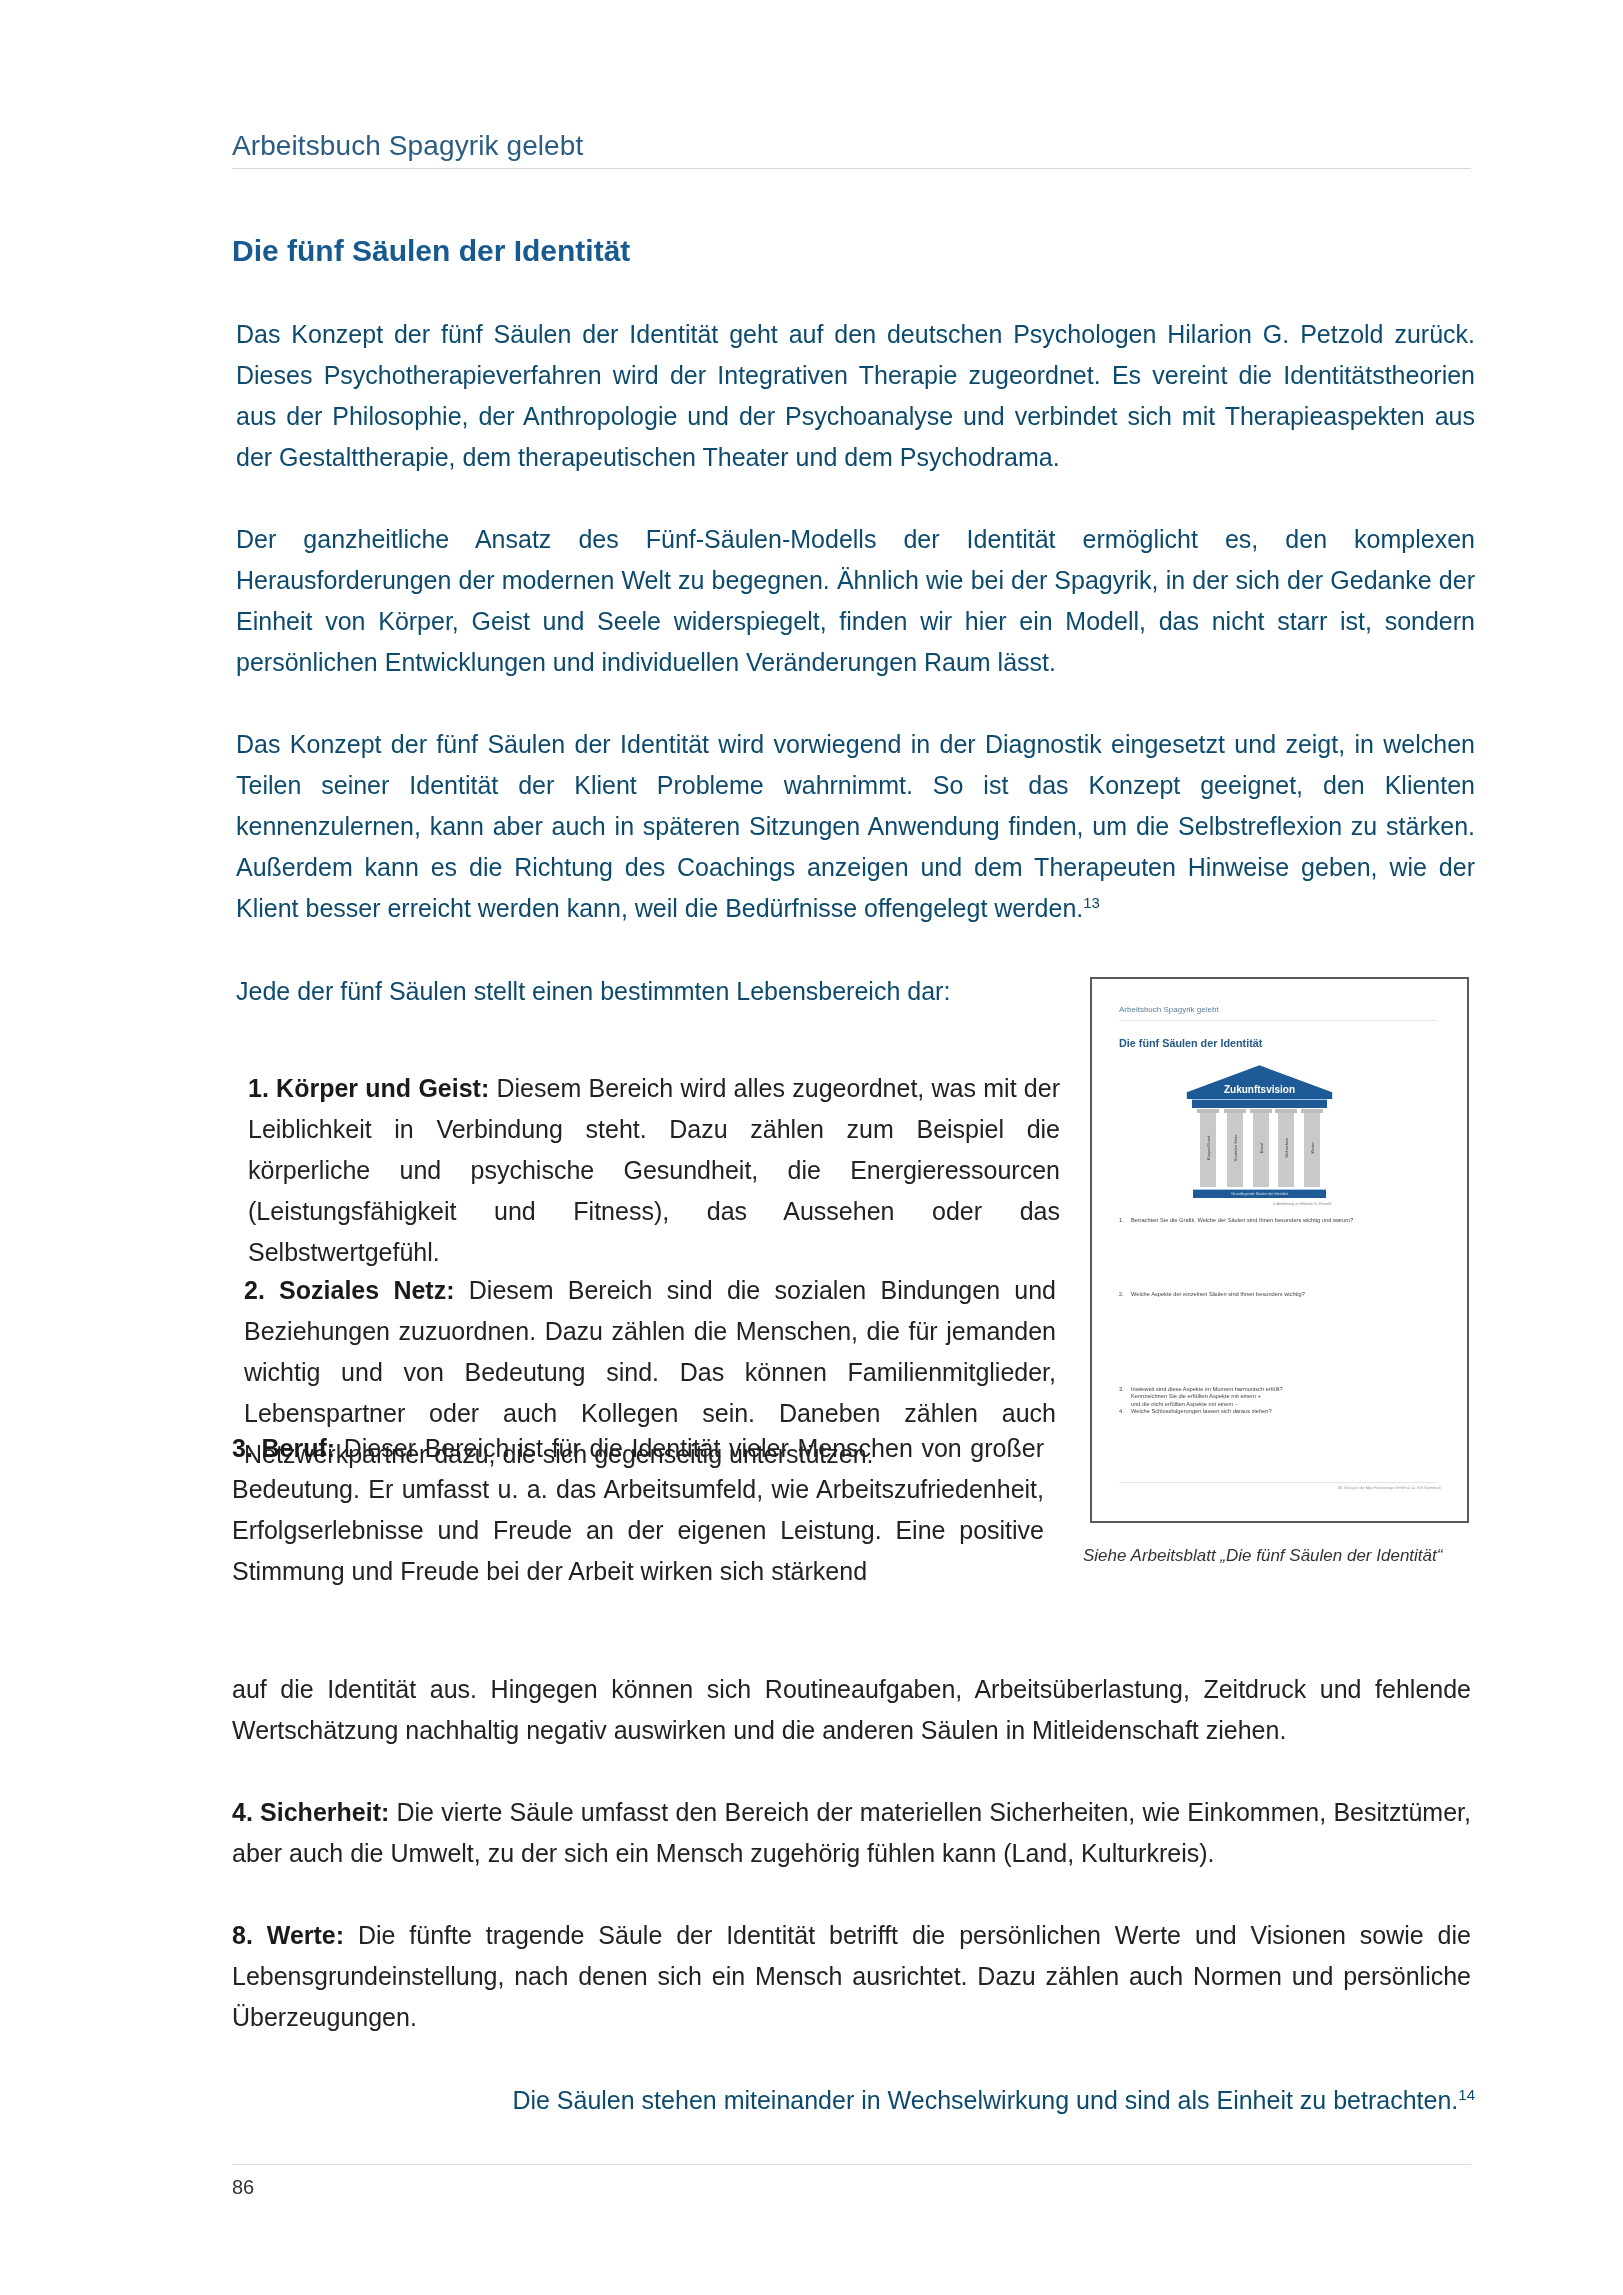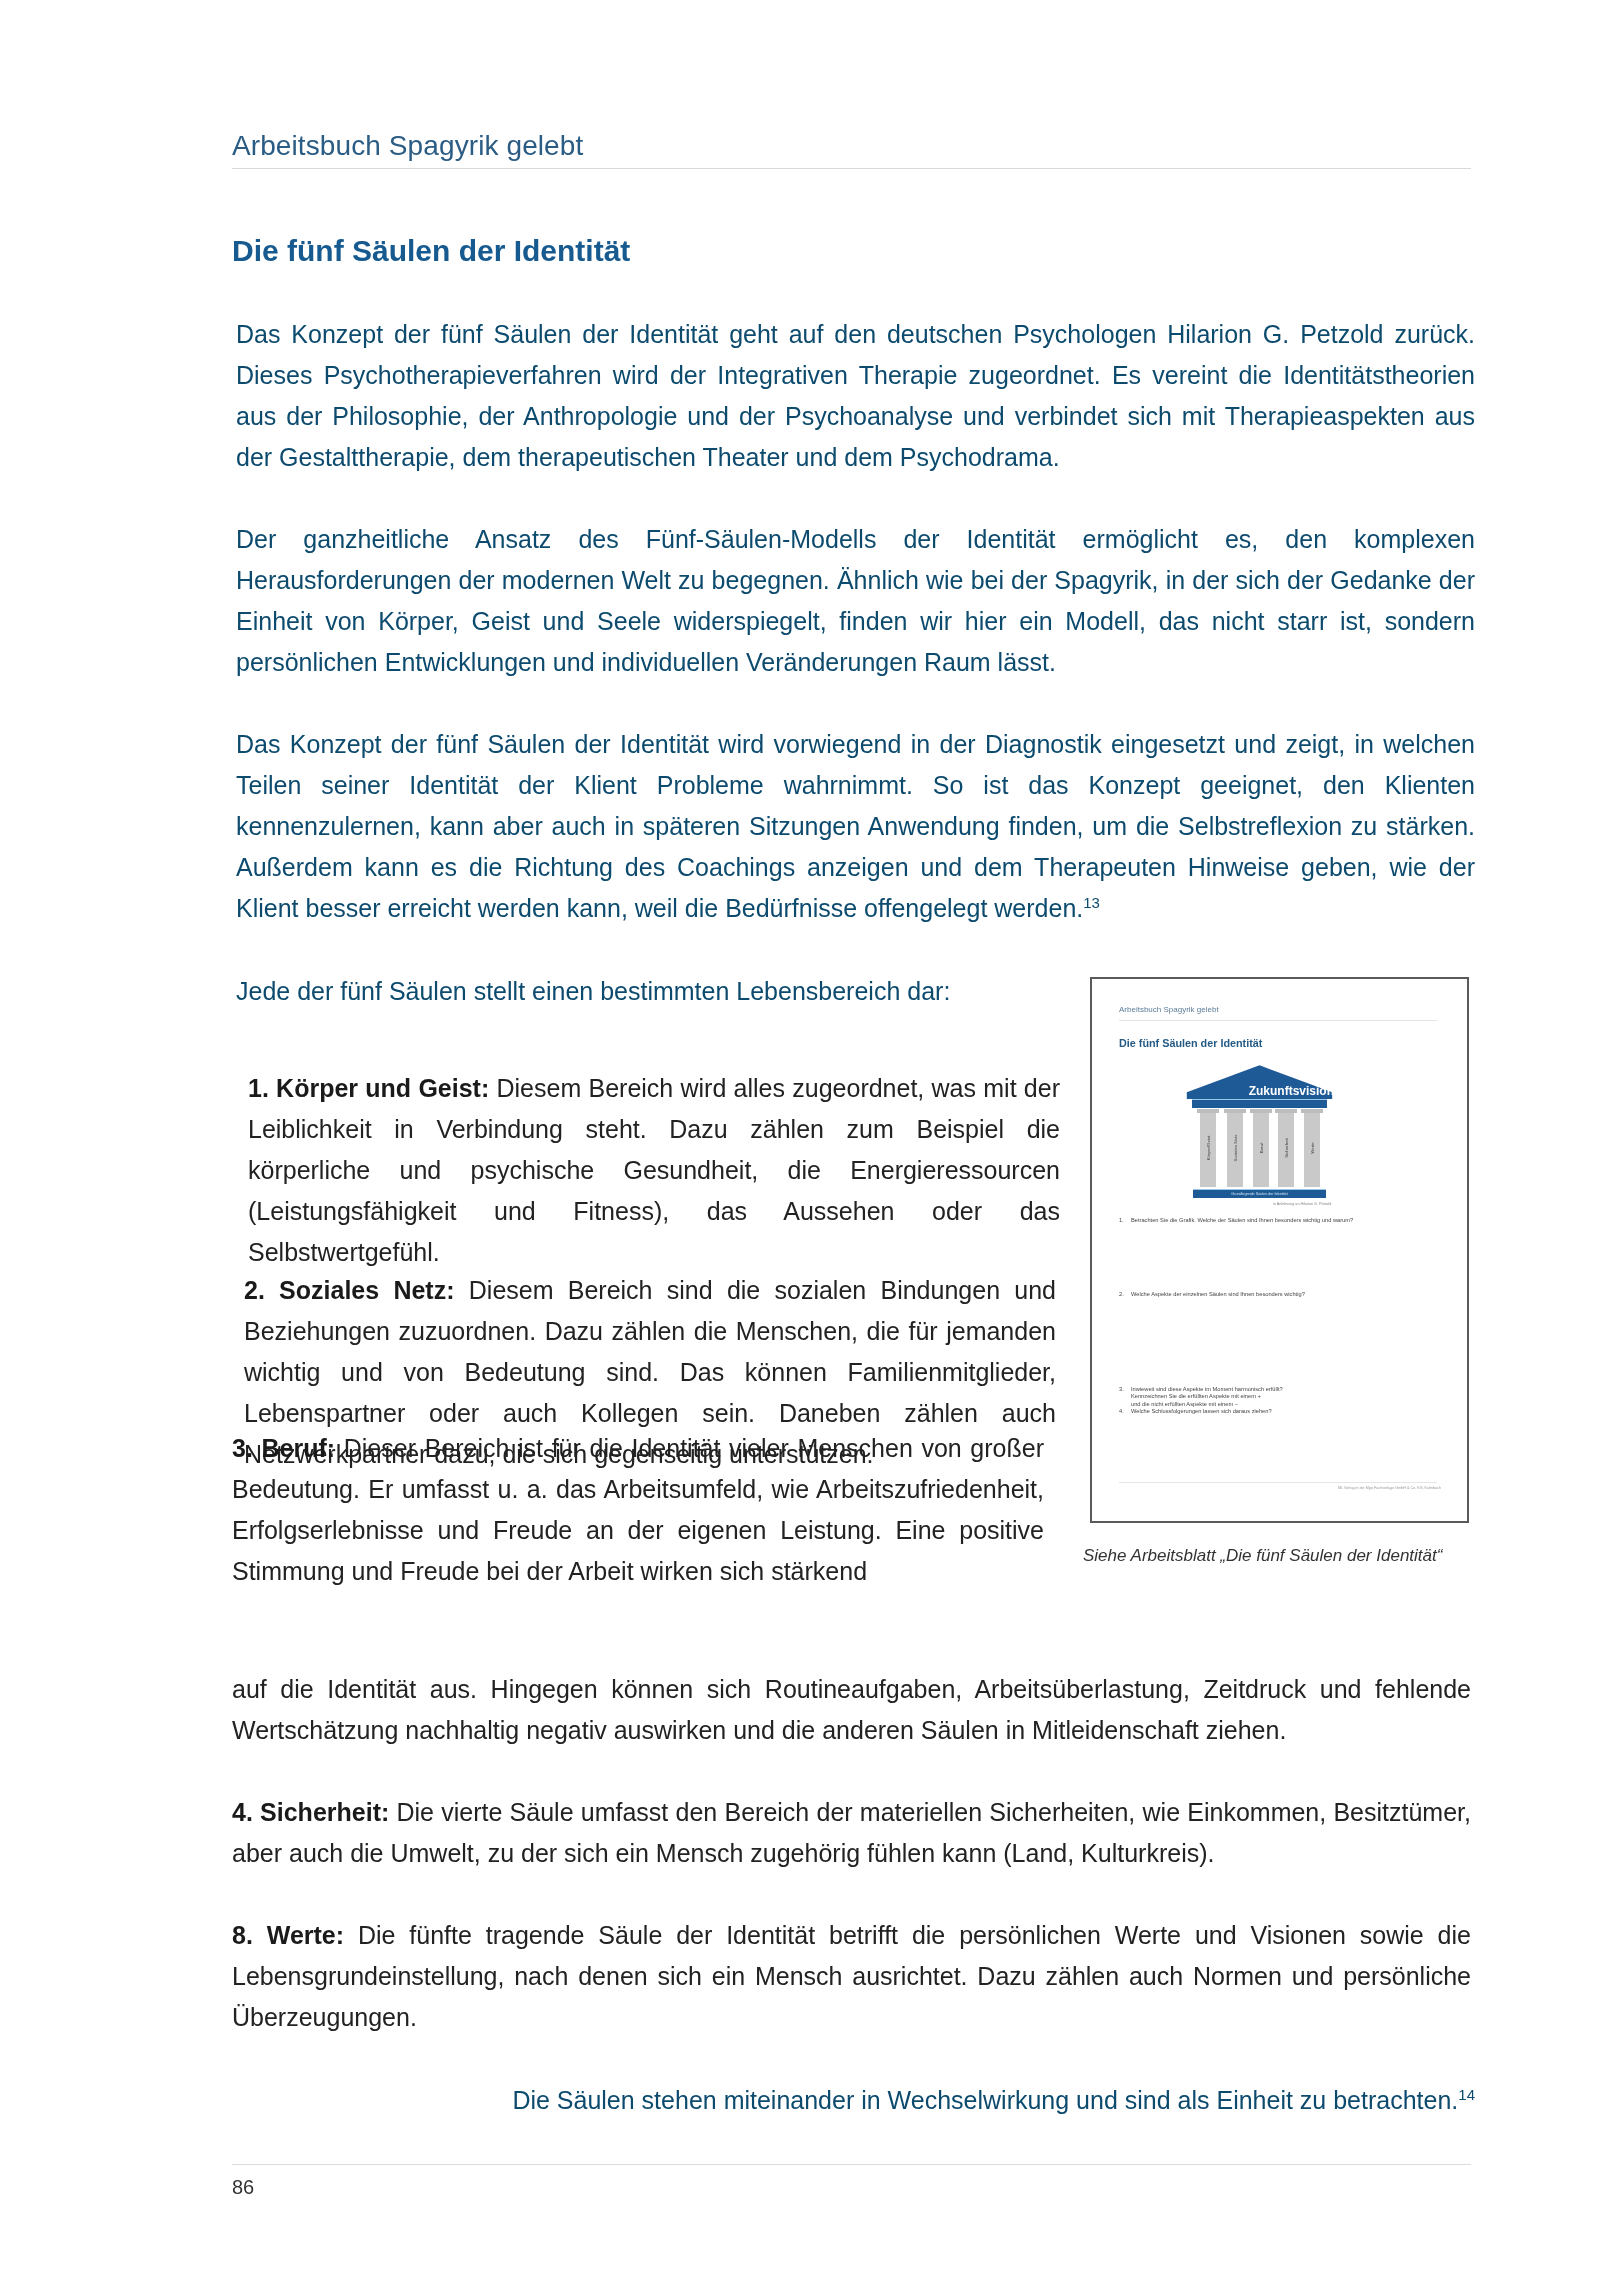--- a/index.html
+++ b/index.html
@@ -33,21 +33,21 @@
   
   .thumb { position: absolute; left: 1090px; top: 977px; width: 379px; height: 546px;
            border: 2px solid #5a5a5a; background: #fff; box-sizing: border-box; }
   .thumb .t-head { position: absolute; left: 27px; top: 26px; font-size: 8px; color: #5c7d9a; }
   .thumb .t-rule { position: absolute; left: 27px; top: 41px; width: 318px; height: 0.7px; background: #e5e5e5; }
   .thumb .t-title { position: absolute; left: 27px; top: 58px; font-size: 10.8px; font-weight: bold; color: #245a84; }
 
   .temple { position: absolute; left: 93px; top: 85px; width: 149px; height: 135px; }
   .roof { position: absolute; left: 0; top: 0; width: 149px; height: 0; }
   .roof svg { display: block; }
-  .roof-label { position: absolute; left: 0; top: 20px; width: 149px; text-align: right; font-size: 12px;
+  .roof-label { position: absolute; left: 0; top: 20px; width: 149px; text-align: center; font-size: 10px;
                 font-weight: bold; color: #fff; }
   .beam { position: absolute; left: 6.8px; top: 35px; width: 135px; height: 8px; background: #1e5a96;
           border-top: 1.4px solid #9bc8ea; }
   .pillar { position: absolute; top: 45px; width: 16px; height: 78px; background: #c9c9c9; }
   .pillar .cap { position: absolute; left: -2.7px; top: 0; width: 21.6px; height: 4px; background: #bdbdbd; }
   .pillar .plabel { position: absolute; left: 50%; top: 39px; transform: translate(-50%, -50%) rotate(-90deg);
                     font-size: 4.4px; color: #444; white-space: nowrap; }
   .base { position: absolute; left: 8px; top: 125px; width: 133px; height: 8px; background: #1e5a96;
           border-top: 1.4px solid #9bc8ea; font-size: 3.7px; color: #cfe3f3; text-align: center; line-height: 8px; }
   .t-credit { position: absolute; left: 181px; top: 223px; font-size: 3.7px; color: #888; }

